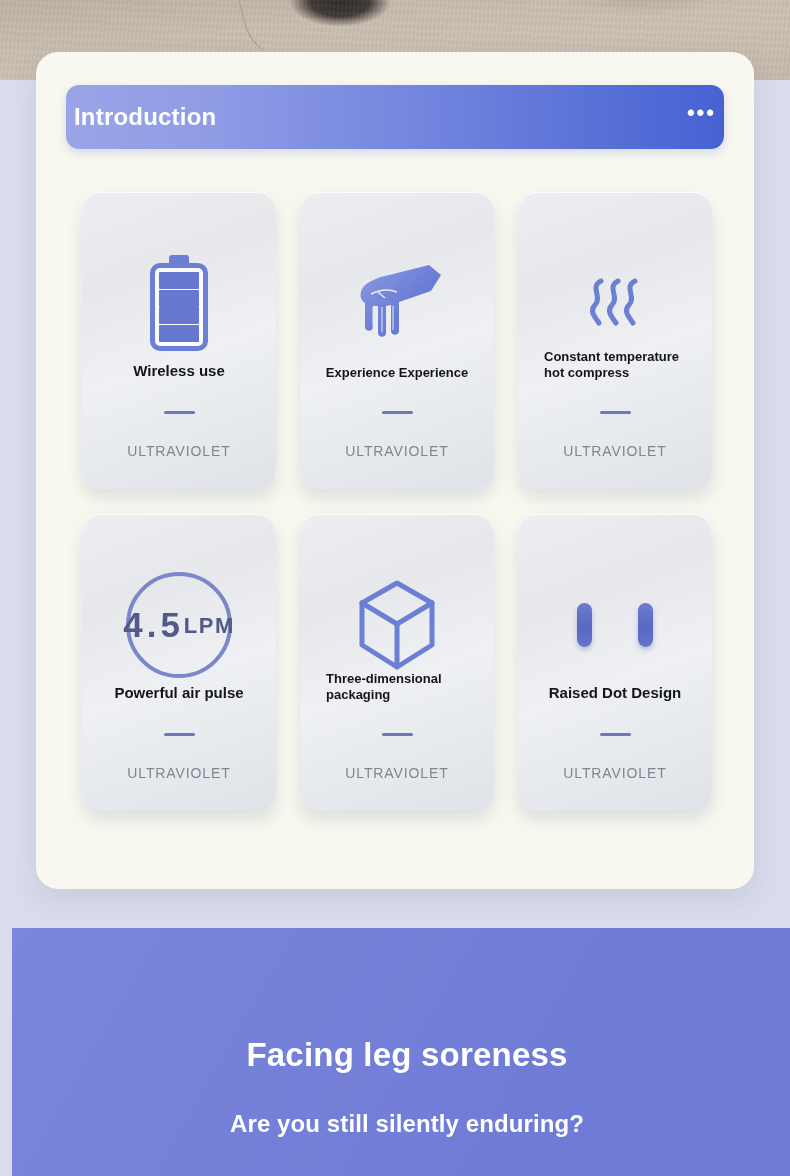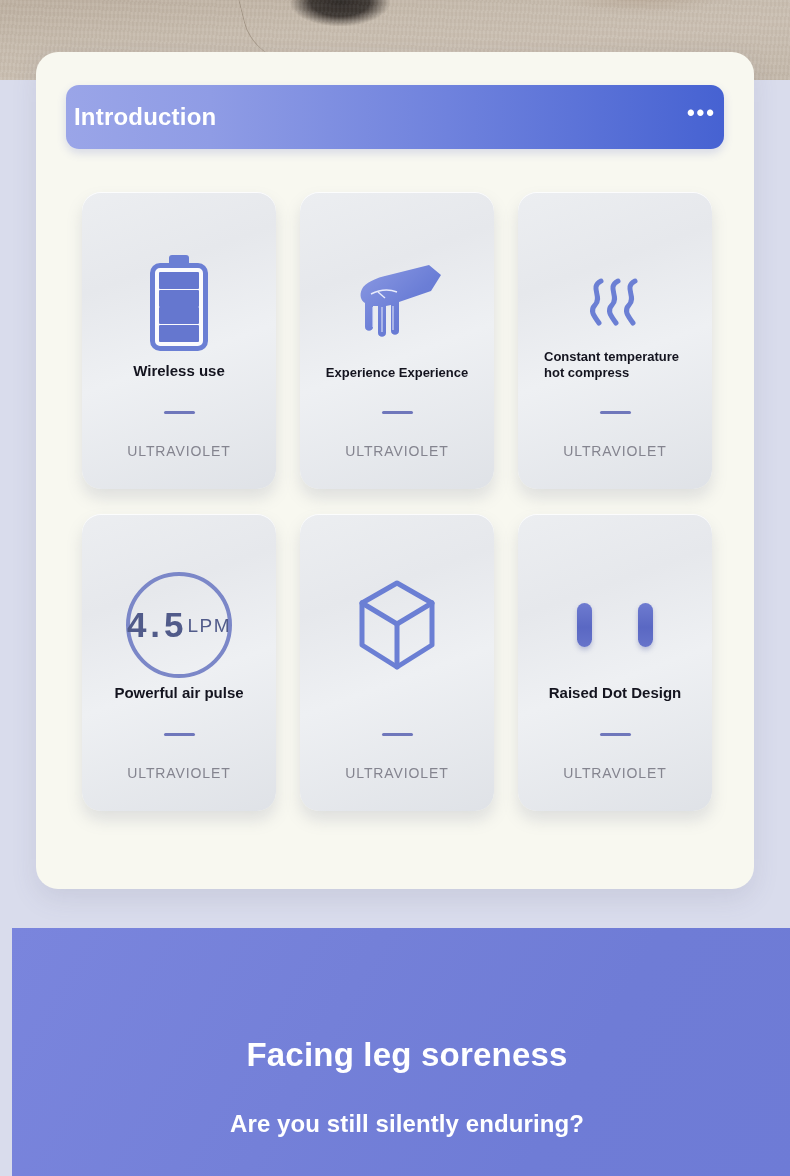--- a/index.html
+++ b/index.html
@@ -104,21 +104,21 @@
     background:linear-gradient(180deg,#6e7bd0 0%,#5a68c3 55%,#6673ca 100%);
     box-shadow:0 3px 5px rgba(90,100,170,.35);
   }
   .lpm-circle{
     width:98px;height:98px;border-radius:50%;
     border:4px solid #7b87c8;
     display:flex;flex-direction:row;align-items:center;justify-content:center;
     color:#4d5684;
   }
   .lpm-value{font-size:35px;font-weight:bold;letter-spacing:4px;line-height:.95;color:#515b8a;}
-  .lpm-unit{font-size:19px;font-weight:normal;letter-spacing:1.5px;margin-top:2px;color:#515b8a;}
+  .lpm-unit{font-size:22px;font-weight:bold;letter-spacing:1.5px;margin-top:2px;color:#515b8a;}
   
   .hero{
     position:absolute;left:12px;top:928px;width:790px;height:248px;
     background:linear-gradient(120deg,#7a85dd 0%,#7480d8 40%,#6f7cd6 70%,#6e7bd6 100%);
     display:flex;flex-direction:column;align-items:center;
   }
   .hero-title{
     color:#ffffff;font-size:33px;font-weight:bold;margin-top:108px;letter-spacing:.2px;
   }
   .hero-sub{
@@ -219,20 +219,21 @@
       <div class="tile-icon">
         <svg width="86" height="96" viewBox="0 0 86 96">
           <g stroke="#6b7fd4" stroke-width="5" fill="none" stroke-linejoin="round" stroke-linecap="round">
             <path d="M43 6 L78 26 L78 68 L43 90 L8 68 L8 26 Z"></path>
             <path d="M8 26 L43 47 L78 26"></path>
             <path d="M43 47 L43 90"></path>
           </g>
         </svg>
       </div>
       <div class="tile-text">
+        <div class="tile-title small left">Three-dimensional packaging</div>
         <div class="divider"></div>
         <div class="tile-caption">ULTRAVIOLET</div>
       </div>
     </div>
 
     <div class="tile">
       <div class="tile-icon">
         <div class="dots-icon">
           <span class="dot-cap"></span>
           <span class="dot-cap"></span>

